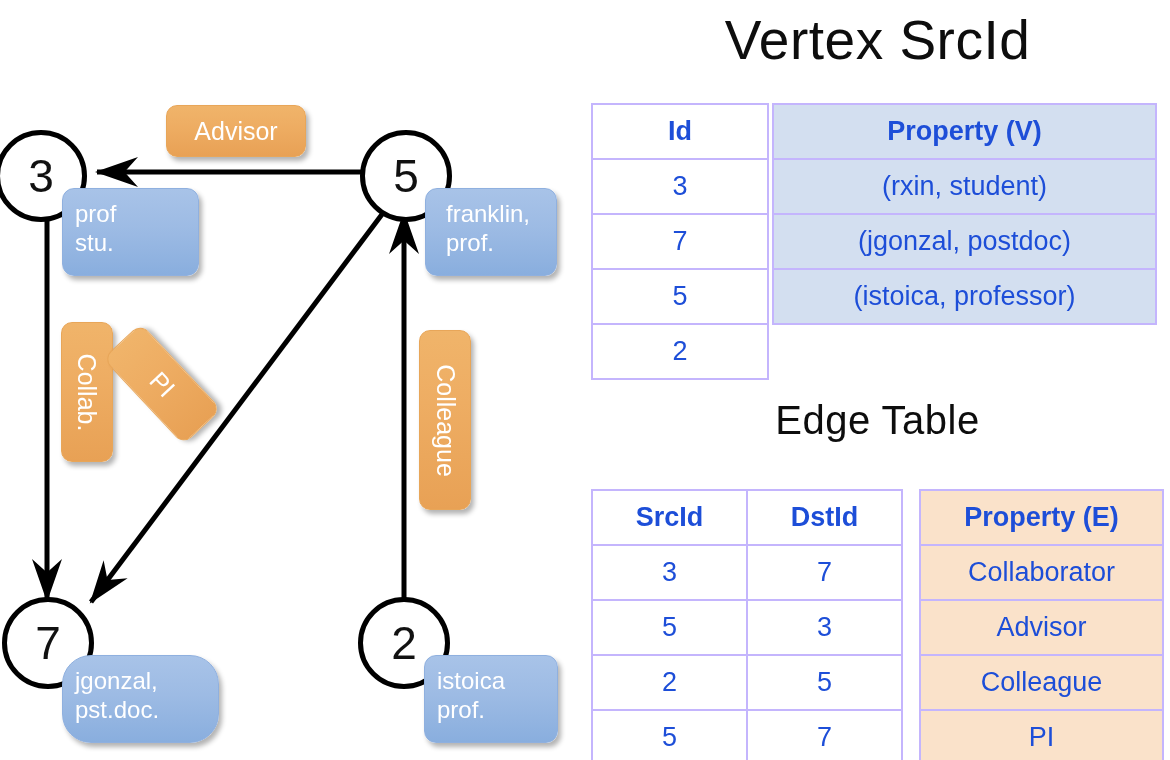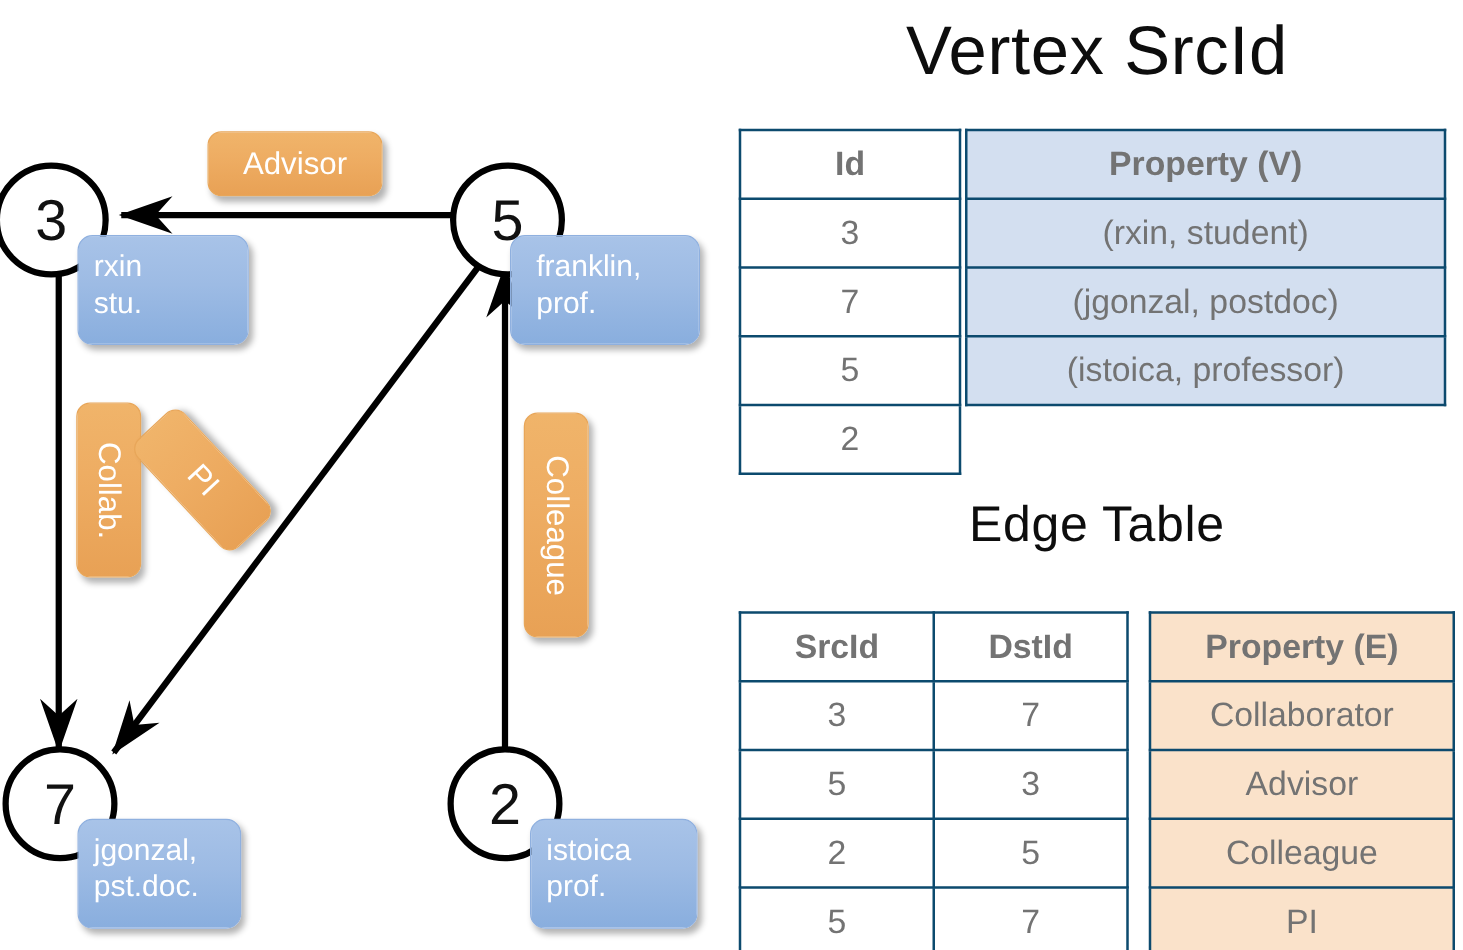--- a/index.html
+++ b/index.html
@@ -95,25 +95,25 @@
   }
 
   
   .tbl {
     position: absolute;
     border-collapse: collapse;
     table-layout: fixed;
     font-family: "Liberation Sans", sans-serif;
   }
   .tbl td, .tbl th {
-    border: 2px solid #0c4a6e;
+    border: 2px solid #c4b5fd;
     text-align: center;
     vertical-align: middle;
     font-weight: 400;
-    color: #737373;
+    color: #1d4ed8;
     padding: 0;
   }
   .tbl .hdr { font-weight: bold; }
 
   #vertex-id-table   { left: 591px; top: 103px; width: 178px; }
   #vertex-prop-table { left: 772px; top: 103px; width: 385px; }
   #edge-src-table    { left: 591px; top: 489px; width: 312px; }
   #edge-prop-table   { left: 919px; top: 489px; width: 245px; }
 
   #vertex-id-table td, #vertex-prop-table td { height: 55px; font-size: 27px; }
@@ -157,30 +157,30 @@
       <span>5</span>
     </div>
     <div class="node-circle" style="left:2px; top:597px; width:92px; height:92px;">
       <span>7</span>
     </div>
     <div class="node-circle" style="left:358px; top:597px; width:92px; height:92px;">
       <span>2</span>
     </div>
 
     <div class="prop-box" style="left:62px; top:188px; width:137px; height:88px;">
-      <div>rxin</div>
+      <div>prof</div>
       <div>stu.</div>
     </div>
 
-    <div class="prop-box" style="left:408px; top:188px; width:152px; height:88px;padding-left:20px;">
+    <div class="prop-box" style="left:425px; top:188px; width:132px; height:88px;padding-left:20px;">
       <div>franklin,</div>
       <div>prof.</div>
     </div>
 
-    <div class="prop-box" style="left:62px; top:655px; width:131px; height:88px;">
+    <div class="prop-box" style="left:62px; top:655px; width:157px; height:88px;border-radius:29px;">
       <div>jgonzal,</div>
       <div>pst.doc.</div>
     </div>
 
     <div class="prop-box" style="left:424px; top:655px; width:134px; height:88px;">
       <div>istoica</div>
       <div>prof.</div>
     </div>
 
     <div class="edge-label" style="left:166px; top:105px; width:140px; height:52px;">

